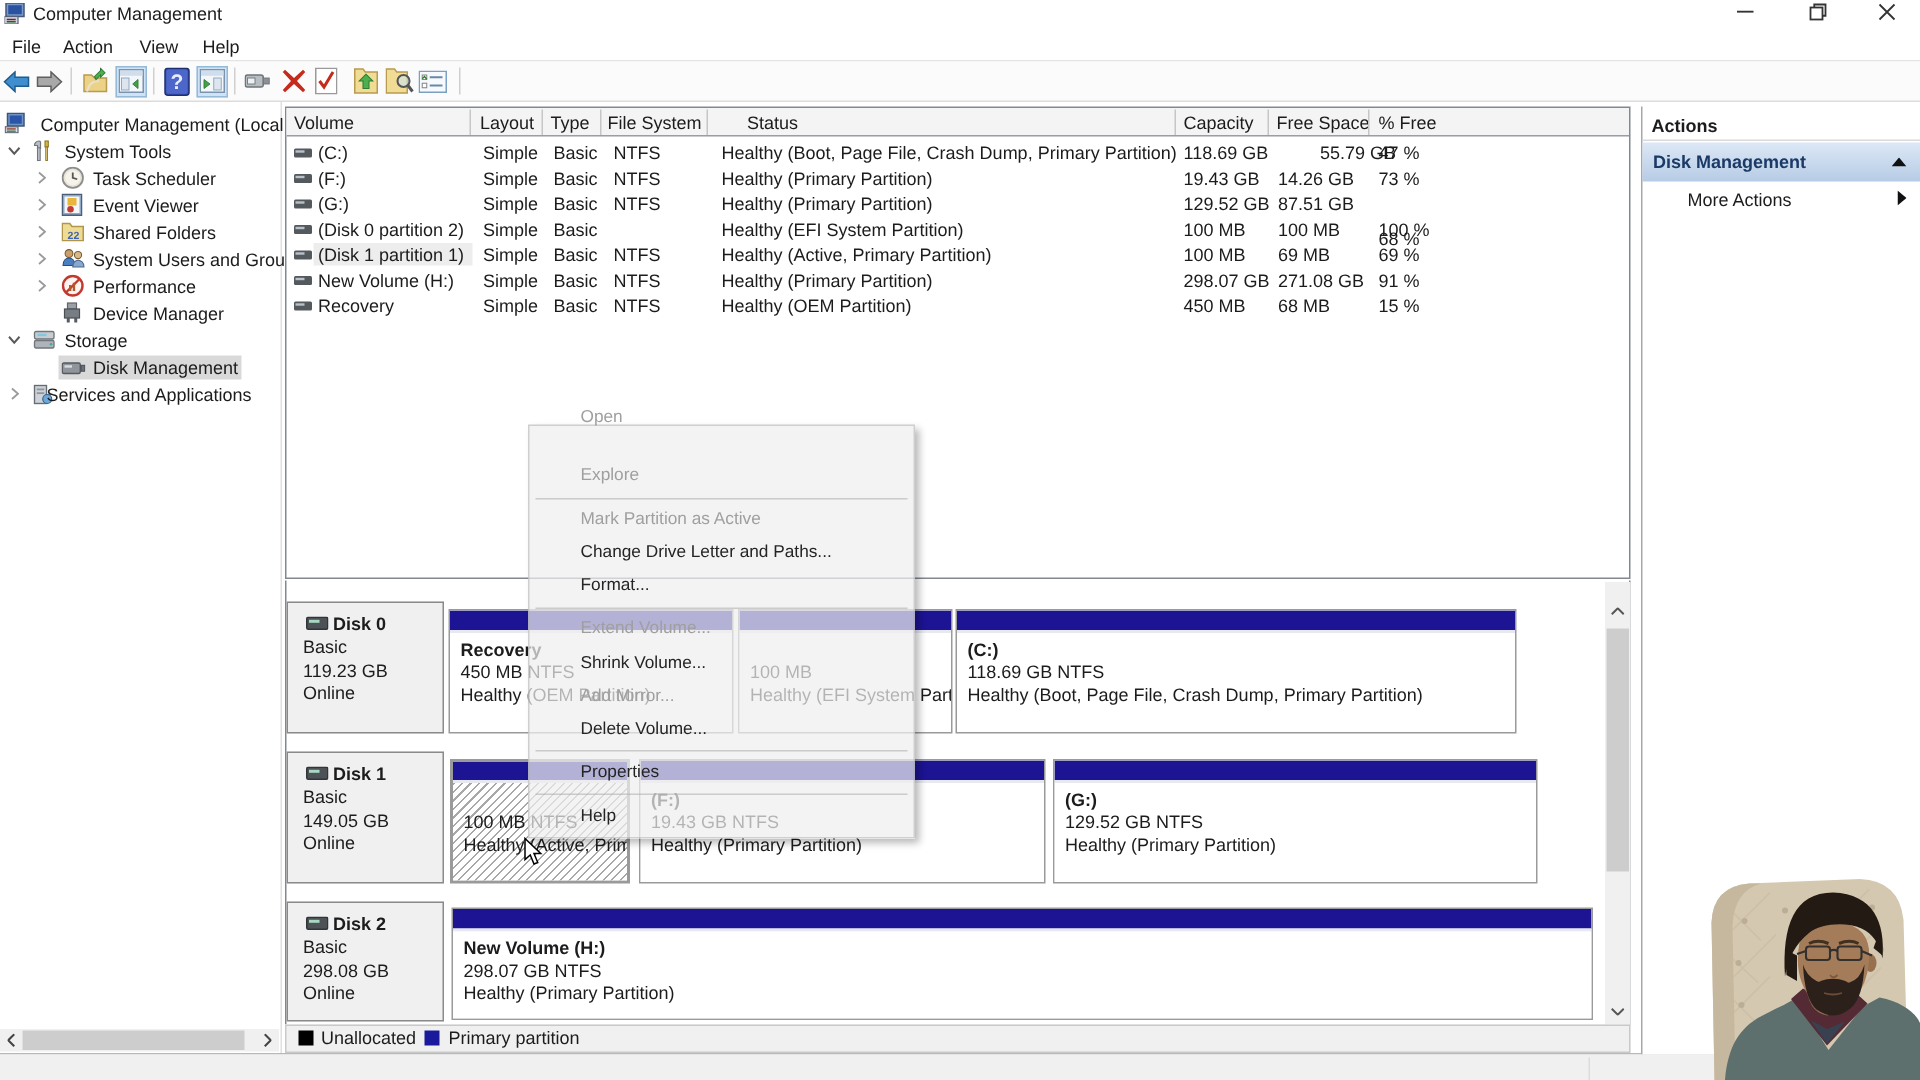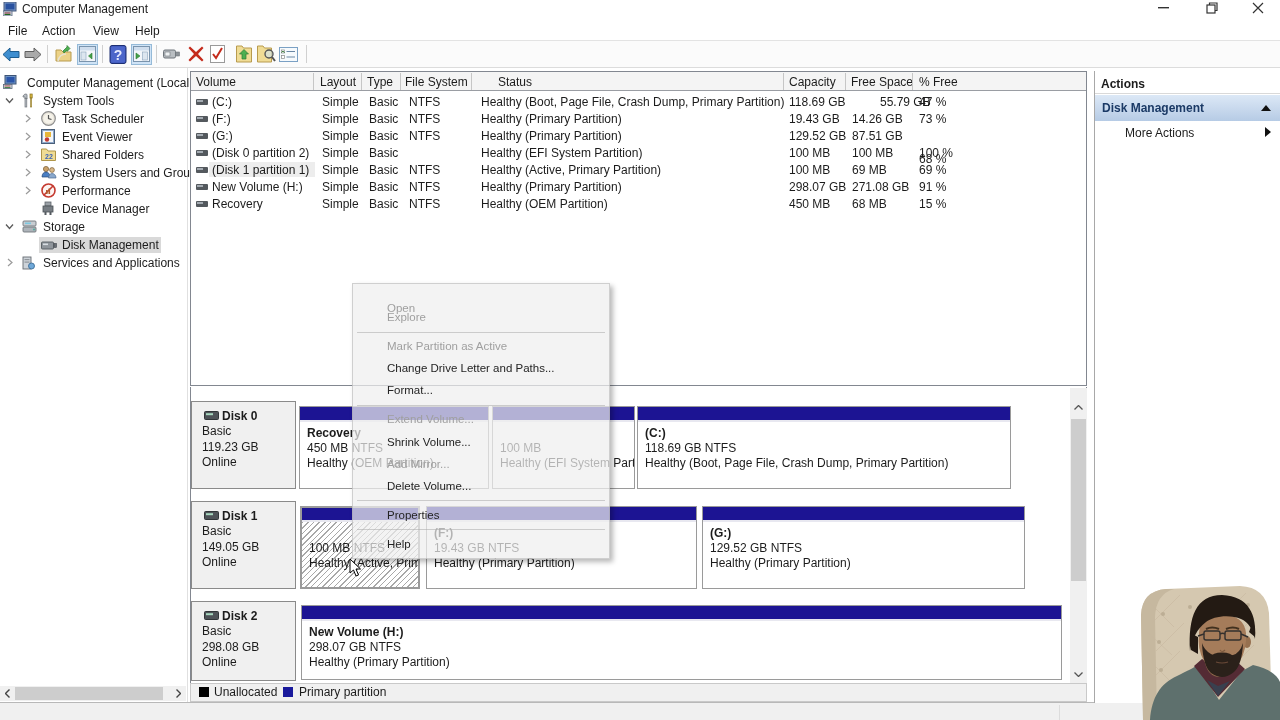--- a/index.html
+++ b/index.html
@@ -226,21 +226,21 @@
 
 <svg class="abs" style="left:7px;top:258px" width="6" height="9" viewBox="0 0 6 9">
         <path d="M1 1 L5 4.5 L1 8" fill="none" stroke="#9a9a9a" stroke-width="1.2"></path>
       </svg>
 <svg class="abs" style="left:22px;top:256px" width="13" height="15" viewBox="0 0 13 15">
   <rect x="1" y="1" width="8" height="12" fill="#cdd3d9" stroke="#666c72" stroke-width="0.9"></rect>
   <rect x="2.5" y="3" width="5" height="1.2" fill="#8f959b"></rect>
   <rect x="2.5" y="5.5" width="5" height="1.2" fill="#8f959b"></rect>
   <circle cx="9.5" cy="10" r="3" fill="#6fa8d8" stroke="#33658f" stroke-width="0.8"></circle>
 </svg>
-<div class="t" style="left:43px;top:256px;">Services and Applications</div>
+<div class="t" style="left:31px;top:256px;">Services and Applications</div>
 </div>
 
 <div class="abs" style="left:0;top:686px;width:186px;height:15px;background:#f0f0f0;"></div>
 <div class="abs" style="left:15px;top:687px;width:148px;height:13px;background:#cdcdcd;"></div>
 <svg class="abs" style="left:5px;top:689px" width="5" height="9" viewBox="0 0 5 9">
       <path d="M4.5 0.5 L0.5 4.5 L4.5 8.5" fill="none" stroke="#444" stroke-width="1.4"></path>
     </svg>
 <svg class="abs" style="left:176px;top:689px" width="5" height="9" viewBox="0 0 5 9">
       <path d="M0.5 0.5 L4.5 4.5 L0.5 8.5" fill="none" stroke="#444" stroke-width="1.4"></path>
     </svg>
@@ -464,21 +464,21 @@
 <div class="t" style="left:1125px;top:126px;">More Actions</div>
 <svg class="abs" style="left:1265px;top:127px;" width="6" height="10" viewBox="0 0 6 10">
       <path d="M0 0 L6 5 L0 10 Z" fill="#111"></path>
     </svg>
 
 <div class="abs" style="left:0;top:703px;width:1280px;height:17px;background:#f0f0f0;"></div>
 <div class="abs" style="left:1059px;top:705px;width:1px;height:15px;background:#dcdcdc;"></div>
 
 <div id="menu">
 <div class="abs" style="left:352px;top:283px;width:258px;height:276px;background:rgba(238,238,238,0.72);border:1px solid rgba(165,165,165,0.45);box-shadow:3px 3px 5px rgba(0,0,0,0.28);"></div>
-<div class="t" style="left:387px;top:301px;color:#9f9f9f;font-size:11.5px;">Open</div>
+<div class="t" style="left:387px;top:271px;color:#9f9f9f;font-size:11.5px;">Open</div>
 <div class="t" style="left:387px;top:310px;color:#9f9f9f;font-size:11.5px;">Explore</div>
 <div class="t" style="left:387px;top:339px;color:#9f9f9f;font-size:11.5px;">Mark Partition as Active</div>
 <div class="t" style="left:387px;top:361px;color:#242424;font-size:11.5px;">Change Drive Letter and Paths...</div>
 <div class="t" style="left:387px;top:383px;color:#242424;font-size:11.5px;">Format...</div>
 <div class="t" style="left:387px;top:412px;color:#9f9f9f;font-size:11.5px;">Extend Volume...</div>
 <div class="t" style="left:387px;top:434.5px;color:#242424;font-size:11.5px;">Shrink Volume...</div>
 <div class="t" style="left:387px;top:456.5px;color:#9f9f9f;font-size:11.5px;">Add Mirror...</div>
 <div class="t" style="left:387px;top:478.5px;color:#242424;font-size:11.5px;">Delete Volume...</div>
 <div class="t" style="left:387px;top:507.5px;color:#242424;font-size:11.5px;">Properties</div>
 <div class="t" style="left:387px;top:536.5px;color:#242424;font-size:11.5px;">Help</div>

